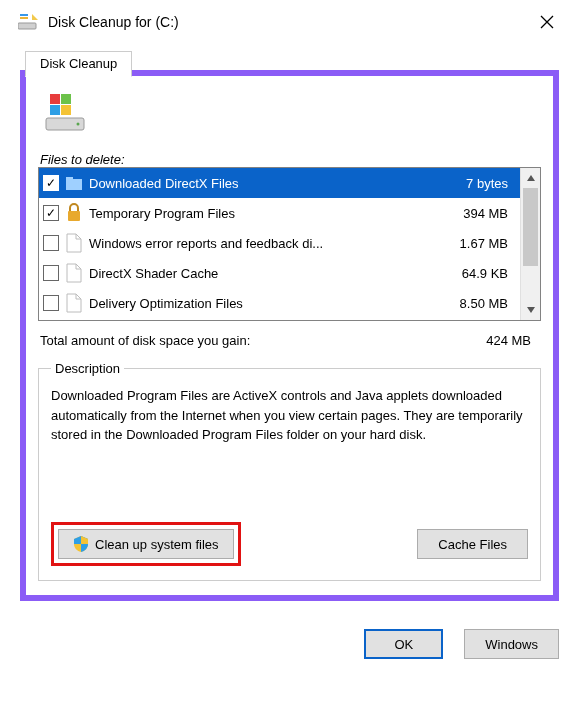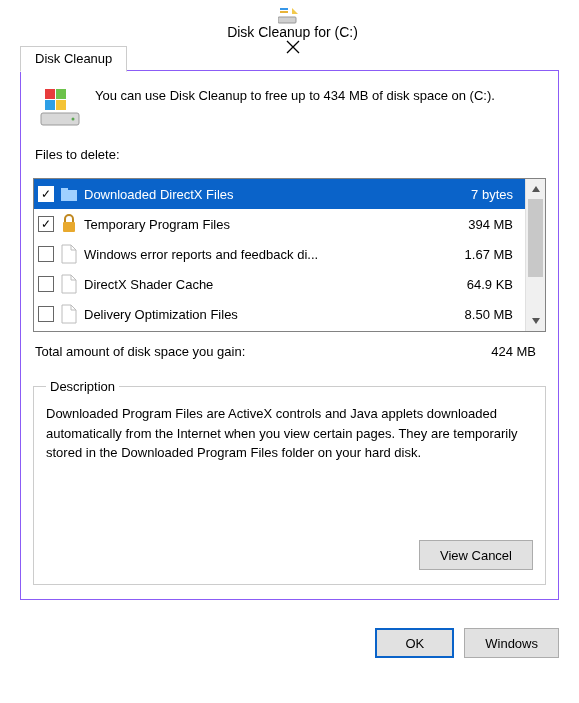--- a/index.html
+++ b/index.html
@@ -11,37 +11,36 @@
     width: 579px;
     height: 703px;
     color: #000;
     position: relative;
   }
   .titlebar {
     display: flex;
     align-items: center;
     padding: 8px 12px 10px 18px;
     height: 46px;
-    flex-direction: column;
   }
   .titlebar .app-icon {
     width: 20px; height: 16px; margin-right: 10px;
     position: relative;
   }
   .titlebar .title { font-size: 14px; flex: 1; }
   .close-btn {
     width: 40px; height: 30px;
     display: flex; align-items: center; justify-content: center;
     font-size: 18px; cursor: pointer;
   }
   .content {
     padding: 0 20px 16px 20px;
   }
   .tab-container {
-    border: 1px solid #8b5cf6;
+    border: 6px solid #8b5cf6;
     position: relative;
     padding: 14px 12px 14px 12px;
     margin-top: 24px;
   }
   .tab {
     position: absolute;
     top: -25px; left: -1px;
     background: #fff;
     border: 1px solid #ccc;
     border-bottom: 1px solid #fff;
@@ -49,21 +48,21 @@
     font-size: 13px;
   }
   .intro-row {
     display: flex;
     align-items: flex-start;
     gap: 14px;
     padding: 2px 6px 0 6px;
   }
   .drive-icon { width: 42px; height: 42px; flex-shrink:0; }
   .intro-text { font-size: 13px; line-height: 1.45; }
-  .section-label { margin: 18px 0 16px 2px; }
+  .section-label { margin: 18px 0 0 2px; font-style: italic; }
   .file-list-wrap {
     display: flex;
     border: 1px solid #828282;
     height: 154px;
     background: #fff;
   }
   .file-list {
     flex: 1;
     overflow: hidden;
   }
@@ -96,21 +95,21 @@
   .sb-btn { height: 20px; display:flex;align-items:center;justify-content:center; color:#555; font-size:10px;}
   .sb-track { flex:1; position:relative; }
   .sb-thumb { position:absolute; top:0; left:2px; right:2px; height:70%; background:#c8c8c8; }
   .total-row {
     display: flex;
     padding: 12px 10px 4px 2px;
   }
   .total-row .spacer { flex:1; }
   fieldset.desc {
     border: 1px solid #ccc;
-    margin: 16px 0 0 0;
+    margin: 9px 0 0 0;
     padding: 10px 12px 14px 12px;
   }
   fieldset.desc legend { padding: 0 4px; font-size: 13px; }
   .desc-text { line-height: 1.5; min-height: 110px; }
   .button-row {
     display: flex;
     margin-top: 26px;
     gap: 10px;
     align-items: center;
   }
@@ -127,21 +126,21 @@
     height: 30px;
   }
   .highlight-box {
     border: 3px solid #e11212;
     padding: 4px;
     display:inline-flex;
   }
   .bottom-buttons {
     display:flex;
     justify-content:flex-end;
-    gap:10px;
+    gap:21px;
     padding: 12px 20px 0 20px;
   }
   .win-btn.default { border: 2px solid #0a63c9; padding: 4px 28px; }
   .win-btn.wide { padding: 5px 20px; }
   .shield { width:16px; height:16px; }
 </style>
 </head>
 <body>
 
 <div class="titlebar">
@@ -171,21 +170,20 @@
           <rect x="2" y="26" width="38" height="12" rx="2" fill="#d8d8d8" stroke="#9a9a9a"></rect>
           <circle cx="34" cy="32" r="1.5" fill="#5aa64f"></circle>
           <g transform="translate(6,2)">
             <rect x="0" y="0" width="10" height="10" fill="#e73c3c"></rect>
             <rect x="11" y="0" width="10" height="10" fill="#6cc24a"></rect>
             <rect x="0" y="11" width="10" height="10" fill="#2e9fe6"></rect>
             <rect x="11" y="11" width="10" height="10" fill="#f4c335"></rect>
           </g>
         </svg>
       </span>
-      <div class="intro-text">You can use Disk Cleanup to free up to 434 MB of disk space on  (C:).</div>
     </div>
 
     <div class="section-label">Files to delete:</div>
 
     <div class="file-list-wrap">
       <div class="file-list" id="file-list">
           <div class="file-row selected">
             <span class="chk selected">✓</span>
             <span class="file-icon">
               <svg width="18" height="18" viewBox="0 0 18 18">
@@ -262,22 +260,35 @@
       <span>Total amount of disk space you gain:</span>
       <span class="spacer"></span>
       <span>424 MB</span>
     </div>
 
     <fieldset class="desc">
       <legend>Description</legend>
       <div class="desc-text">Downloaded Program Files are ActiveX controls and Java applets downloaded automatically from the Internet when you view certain pages. They are temporarily stored in the Downloaded Program Files folder on your hard disk.</div>
 
       <div class="button-row">
+        <span class="highlight-box">
+          <button class="win-btn">
+            <span class="shield">
+              <svg viewBox="0 0 16 16">
+                  <path d="M8 0 L15 3 V8 C15 12 12 15 8 16 C4 15 1 12 1 8 V3 Z" fill="#f4c335"></path>
+                  <path d="M8 0 L15 3 V8 C15 12 12 15 8 16 V0 Z" fill="#2e9fe6"></path>
+                  <path d="M8 0 L1 3 V8 H8 Z" fill="#2e9fe6"></path>
+                  <path d="M8 0 L15 3 V8 H8 Z" fill="#f4c335"></path>
+                </svg>
+            </span>
+            <span>Clean up system files</span>
+          </button>
+        </span>
         <span style="flex:1"></span>
-        <button class="win-btn wide">View Cancel</button>
+        <button class="win-btn wide">Cache Files</button>
       </div>
     </fieldset>
   </div>
 </div>
 
 <div class="bottom-buttons">
   <button class="win-btn default">OK</button>
   <button class="win-btn wide">Windows</button>
 </div>
 

